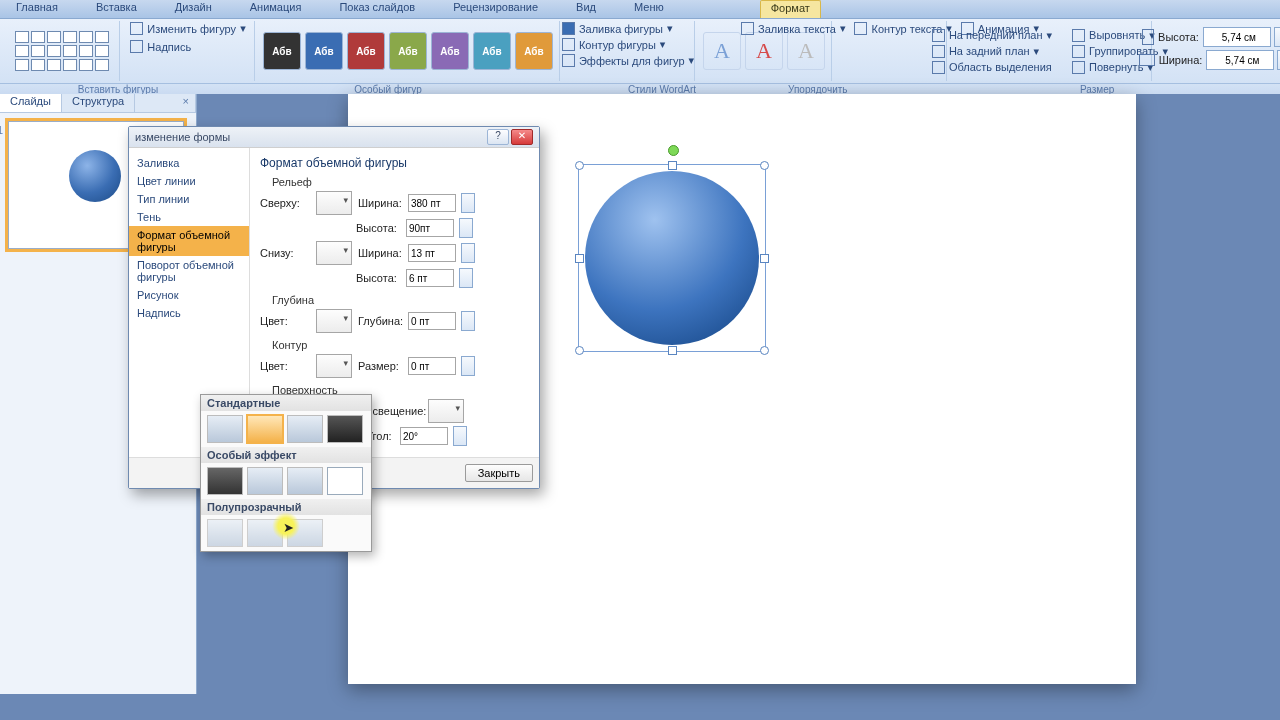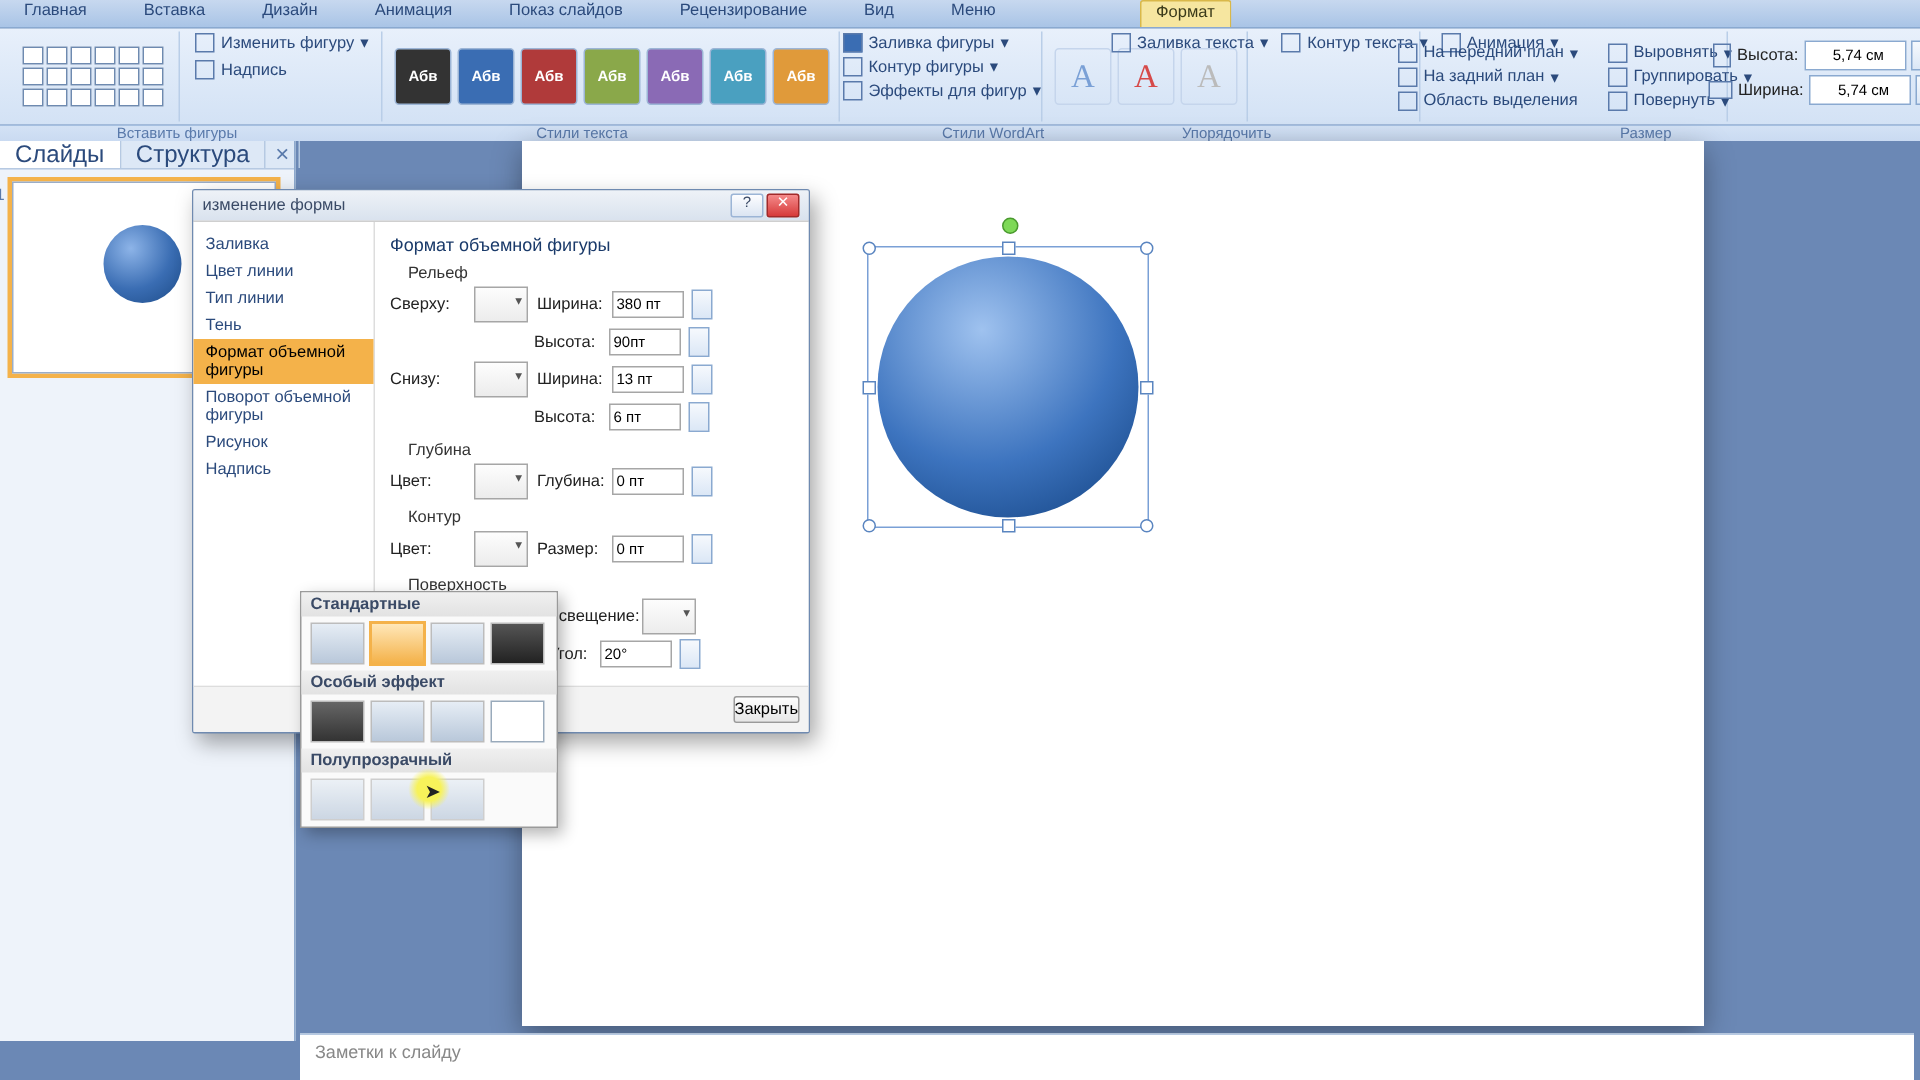--- a/index.html
+++ b/index.html
@@ -14,21 +14,21 @@
 .wa{width:36px;height:36px;border:1px solid #c5d5ec;border-radius:3px;display:flex;align-items:center;justify-content:center;font-size:22px;font-family:"Times New Roman",serif}
 .rbtn{display:flex;align-items:center;gap:4px;padding:1px 4px;cursor:pointer;color:#2b4a7c;white-space:nowrap}
 .rbtn .sq{width:11px;height:11px;border:1px solid #5a7aab}
 .sizegrp{display:flex;flex-direction:column;gap:3px;padding-top:6px}
 .sizerow{display:flex;align-items:center;gap:4px}
 .sizerow input{width:50px;height:16px;border:1px solid #8aa9d0;background:#fff;font-size:10px;text-align:right;padding-right:14px}
 .spin{display:inline-block;width:12px;height:18px;border:1px solid #8aa9d0;background:linear-gradient(#f6f9fd,#dbe7f6);position:relative;margin-left:-1px}
 
 .workspace{position:absolute;top:94px;left:0;right:0;bottom:0;background:#6b88b5}
 .leftpane{position:absolute;left:0;top:0;width:196px;bottom:26px;background:#eef3fa;border-right:1px solid #8ea9cd}
-.panetabs{height:18px;display:flex;border-bottom:1px solid #b6c9e2;background:#dde8f6;font-size:16px}
+.panetabs{height:18px;display:flex;border-bottom:1px solid #b6c9e2;background:#dde8f6;font-size:11px}
 .panetabs div{padding:1px 10px;border-right:1px solid #b6c9e2;color:#2b4a7c;cursor:pointer}
 .panetabs .on{background:#fff}
 .panetabs .x{margin-left:auto;padding:1px 6px;color:#5a7aab}
 .thumb{margin:8px;width:174px;height:126px;background:#fff;border:1px solid #9aadc8;box-shadow:0 0 0 3px #f4b24a;position:relative}
 .thumb .num{position:absolute;left:-12px;top:2px;font-size:11px;color:#5a7aab}
 .sphere-sm{position:absolute;left:60px;top:28px;width:52px;height:52px;border-radius:50%;background:radial-gradient(circle at 35% 30%,#8db4e8,#3a6db3 55%,#1c4a86)}
 
 .slide{position:absolute;left:348px;top:0;width:788px;height:590px;background:#fff;box-shadow:0 6px 18px rgba(0,0,0,.35)}
 .selbox{position:absolute;left:230px;top:70px;width:186px;height:186px;border:1px solid #7aa0d6}
 .sphere-lg{position:absolute;left:6px;top:6px;width:174px;height:174px;border-radius:50%;background:radial-gradient(circle at 40% 28%,#9fc2ef,#3d74bf 55%,#1a4b8c 90%)}
@@ -50,21 +50,21 @@
 .dlg-main{flex:1;padding:8px 10px;background:#fff}
 .dlg-main h4{margin:0 0 6px 0;font-size:12px;font-weight:normal;color:#1a3a6a}
 .sect{font-size:11px;color:#333;margin:6px 0 2px 12px}
 .row{display:flex;align-items:center;gap:6px;margin:3px 0;font-size:11px}
 .row label{width:50px}
 .row .lbl2{width:44px}
 .combo{width:34px;height:22px;border:1px solid #a6a6a6;background:linear-gradient(#fdfdfd,#ececec);position:relative;cursor:pointer}
 .combo:after{content:"▾";position:absolute;right:3px;top:3px;font-size:9px;color:#555}
 .numbox{width:42px;height:16px;border:1px solid #a6a6a6;background:#fff;font-size:10px;padding:0 2px}
 .dlg-foot{padding:6px;text-align:right;border-top:1px solid #ddd;background:#f3f3f3}
-.closebtn{padding:2px 0;border:1px solid #9a9a9a;background:linear-gradient(#fdfdfd,#e6e6e6);border-radius:2px;font-size:11px;cursor:pointer}
+.closebtn{padding:2px 12px;border:1px solid #9a9a9a;background:linear-gradient(#fdfdfd,#e6e6e6);border-radius:2px;font-size:11px;cursor:pointer}
 
 .popup{position:absolute;left:200px;top:300px;width:170px;background:#fafafa;border:1px solid #9a9a9a;box-shadow:3px 4px 10px rgba(0,0,0,.3)}
 .popup .cat{background:linear-gradient(#f0f0f0,#e2e2e2);padding:2px 6px;font-size:11px;font-weight:bold;color:#3a4a66}
 .popup .opts{display:flex;gap:4px;padding:4px 6px;flex-wrap:wrap}
 .swatch{width:34px;height:26px;border:1px solid #bcbcbc;background:linear-gradient(#e6edf5,#b9c8da);cursor:pointer;position:relative}
 .swatch.sel{outline:2px solid #f4b24a;outline-offset:-1px;background:linear-gradient(#ffe7b8,#f4b24a)}
 .cursor-hl{position:absolute;width:28px;height:28px;border-radius:50%;background:radial-gradient(circle,#f7f25a 0%,#f7f25a 40%,rgba(247,242,90,0) 70%);left:272px;top:418px;pointer-events:none}
 .cursor-arrow{position:absolute;left:283px;top:426px;font-size:13px;pointer-events:none}
 
 .shape-gallery{display:grid;grid-template-columns:repeat(6,14px);grid-auto-rows:12px;gap:2px}
@@ -181,21 +181,21 @@
         <span class="sq" style="width:14px;height:10px;border:1px solid #5a7aab"></span>
         <span>Ширина:</span>
         <input value="5,74 см" style="">
           <span class="spin"></span>
       </div>
     </div>
   </div>
 </div>
 <div class="ribbon-labels">
   <div style="width:236px;text-align:center">Вставить фигуры</div>
-  <div style="width:304px;text-align:center">Стили текста</div>
+  <div style="width:304px;text-align:center">Особый фигур</div>
   <div style="width:252px;text-align:center;margin-left:-4px">Стили WordArt</div>
   <div style="width:292px;">Упорядочить</div>
   <div style="width:110px;text-align:left">Размер</div>
 </div>
 
 <div class="workspace">
 
   <div class="leftpane">
     <div class="panetabs">
       <div class="on">Слайды</div>
@@ -216,21 +216,20 @@
       <div class="handle sq" style="left:89px;top:-4px"></div>
       <div class="handle" style="right:-4px;top:-4px"></div>
       <div class="handle sq" style="left:-4px;top:89px"></div>
       <div class="handle sq" style="right:-4px;top:89px"></div>
       <div class="handle" style="left:-4px;bottom:-4px"></div>
       <div class="handle sq" style="left:89px;bottom:-4px"></div>
       <div class="handle" style="right:-4px;bottom:-4px"></div>
     </div>
   </div>
 
-  <div class="notes">Заметки к слайду</div>
 
   <div class="dialog">
     <div class="dlg-title">
       <span>изменение формы</span>
       <div class="btns">
         <div class="b">?</div>
         <div class="b close">✕</div>
       </div>
     </div>
     <div class="dlg-body">

